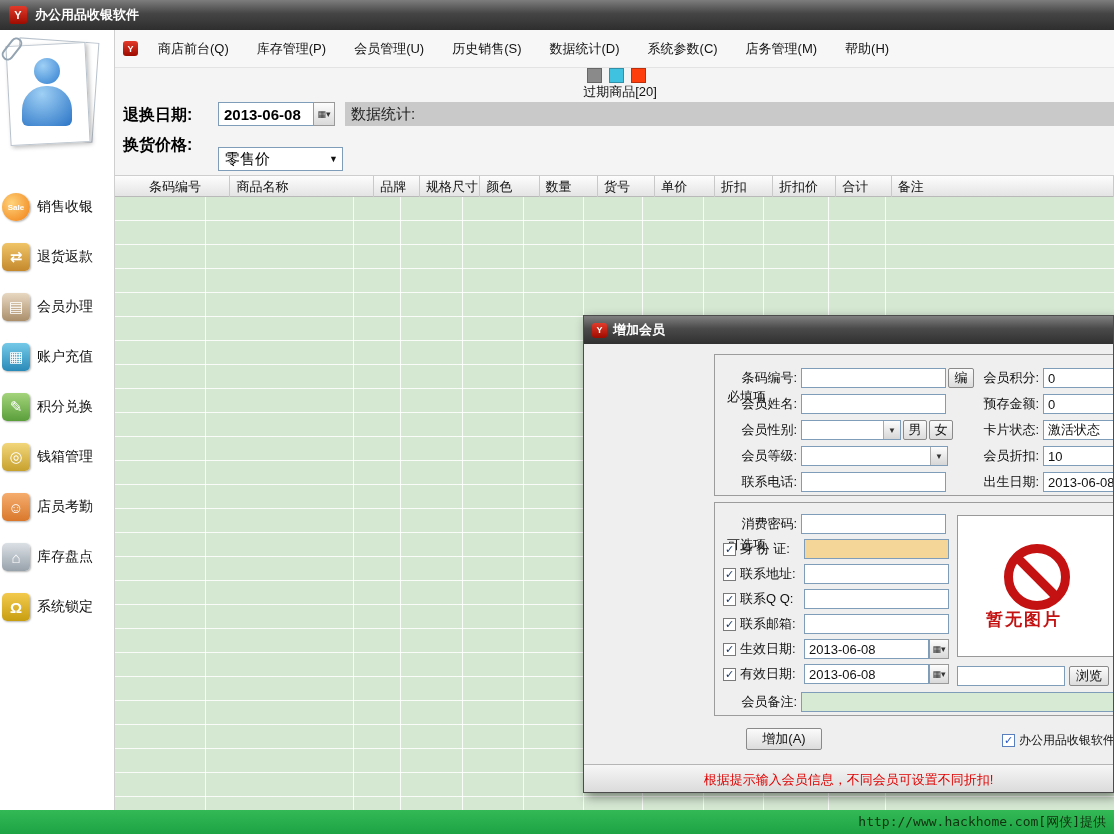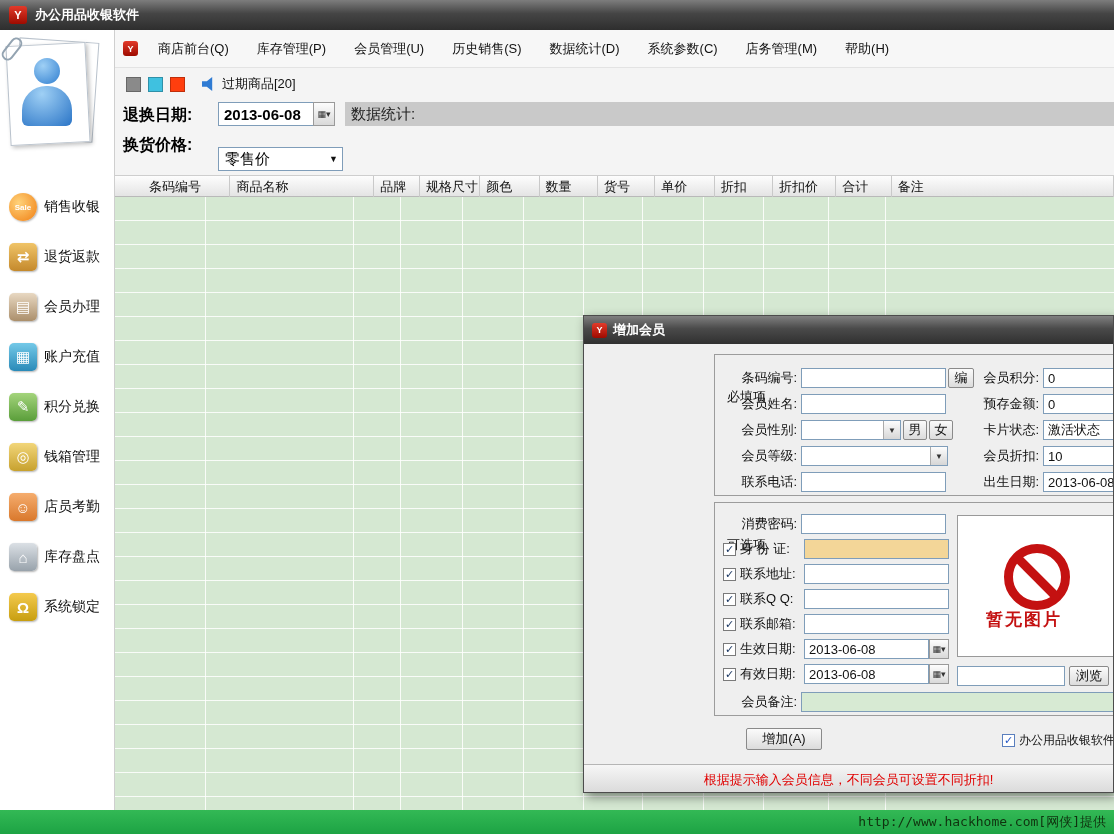--- a/index.html
+++ b/index.html
@@ -22,33 +22,33 @@
   .page { position:absolute; background:#fff; border:1px solid #b9c2cc; width:80px; height:100px; }
   .page.back { left:12px; top:4px; transform:rotate(4deg); }
   .page.front { left:4px; top:8px; transform:rotate(-3deg); box-shadow:2px 2px 4px rgba(0,0,0,.25); }
   .clip { position:absolute; left:2px; top:0; width:12px; height:26px; border:2px solid #93a3b1;
     border-radius:6px; transform:rotate(38deg); }
   .person-head { position:absolute; left:30px; top:22px; width:26px; height:26px; border-radius:50%;
     background:radial-gradient(circle at 35% 30%, #9fd0f5, #2f7ed0); }
   .person-body { position:absolute; left:18px; top:50px; width:50px; height:40px;
     border-radius:24px 24px 6px 6px; background:radial-gradient(circle at 40% 20%, #9fd0f5, #2a74c6); }
   .side-items { position:absolute; left:0; top:152px; width:115px; display:flex; flex-direction:column; }
-  .side-item { display:flex; align-items:center; height:50px; padding-left:9px; cursor:pointer; }
+  .side-item { display:flex; align-items:center; height:50px; padding-left:2px; cursor:pointer; }
   .side-icon { width:28px; height:28px; border-radius:5px; color:#fff; font-size:15px; font-weight:bold;
     display:flex; align-items:center; justify-content:center; flex:0 0 auto;
     box-shadow:1px 1px 2px rgba(0,0,0,.3); }
   .side-label { font-size:14px; color:#111; margin-left:7px; white-space:nowrap; }
 
   
   .main { position:absolute; left:115px; top:30px; width:999px; height:780px; background:#f4f4f4; }
   .menubar { position:absolute; left:0; top:0; width:999px; height:38px; background:#f7f7f7;
     border-bottom:1px solid #e3e3e3; display:flex; align-items:center; }
   .menu-item { font-size:13px; color:#111; padding:0 14px; height:24px; line-height:24px; cursor:pointer; }
   .toolbar { position:absolute; left:0; top:38px; width:999px; height:32px; display:flex; align-items:center;
-    padding-left:11px; }
+    padding-left:11px;flex-direction:column; }
   .legend-sq { width:15px; height:15px; margin-right:7px; border:1px solid rgba(0,0,0,.25); }
   .speaker { width:15px; height:15px; background:#2f7bd3; margin:0 5px 0 10px;
     clip-path:polygon(0 32%,32% 32%,68% 4%,68% 96%,32% 68%,0 68%); }
   .notice-text { font-size:13px; color:#111; }
 
   .form-label { position:absolute; font-size:16px; font-weight:bold; color:#000; }
   .date-combo { position:absolute; display:flex; height:24px; }
   .date-combo input { width:95px; height:24px; border:1px solid #7f9db9; border-right:none; font-size:15px;
     font-weight:bold; padding-left:5px; font-family:inherit; }
   .combo-btn { width:22px; height:24px; background:linear-gradient(#fdfdfd,#d9d9d9); border:1px solid #9a9a9a;

